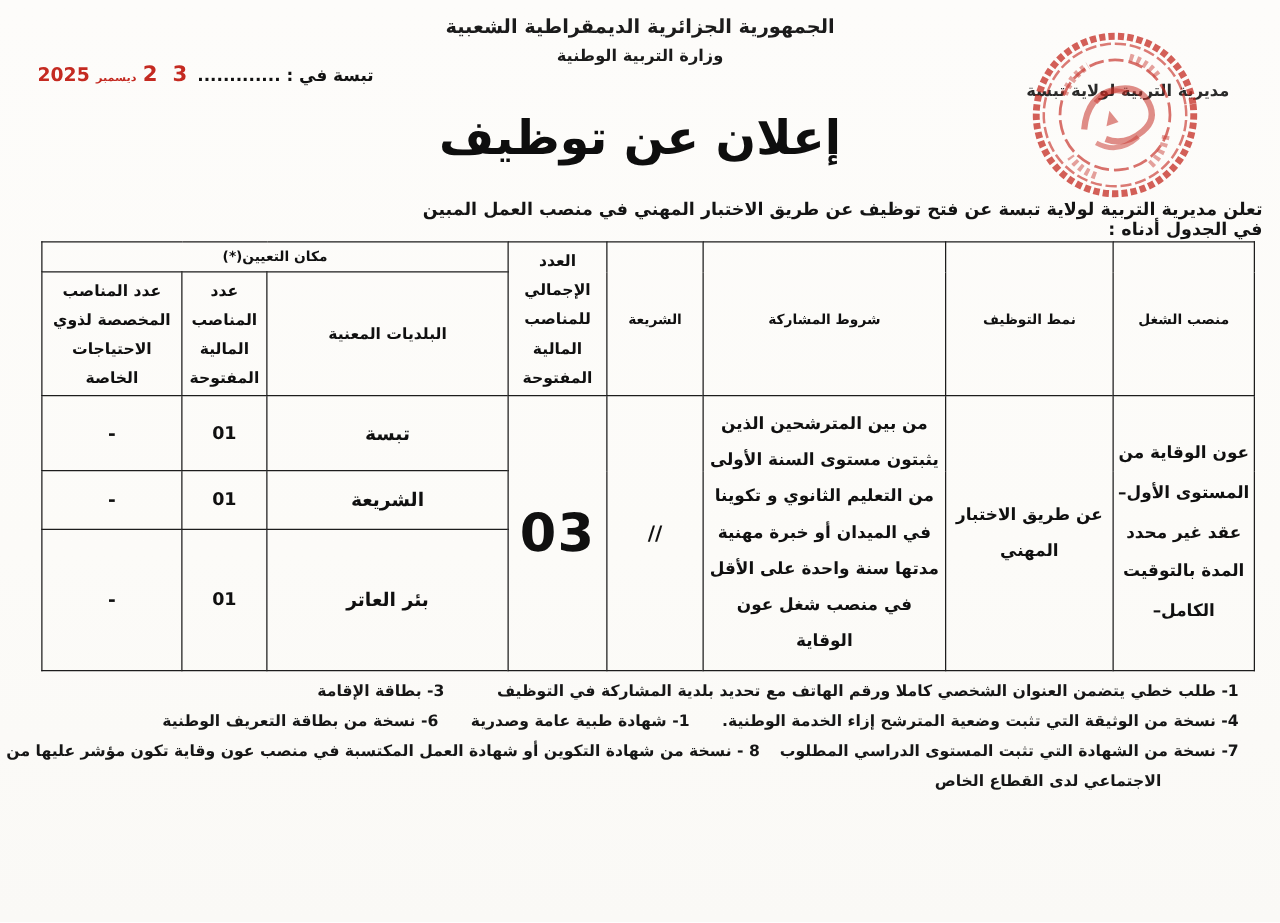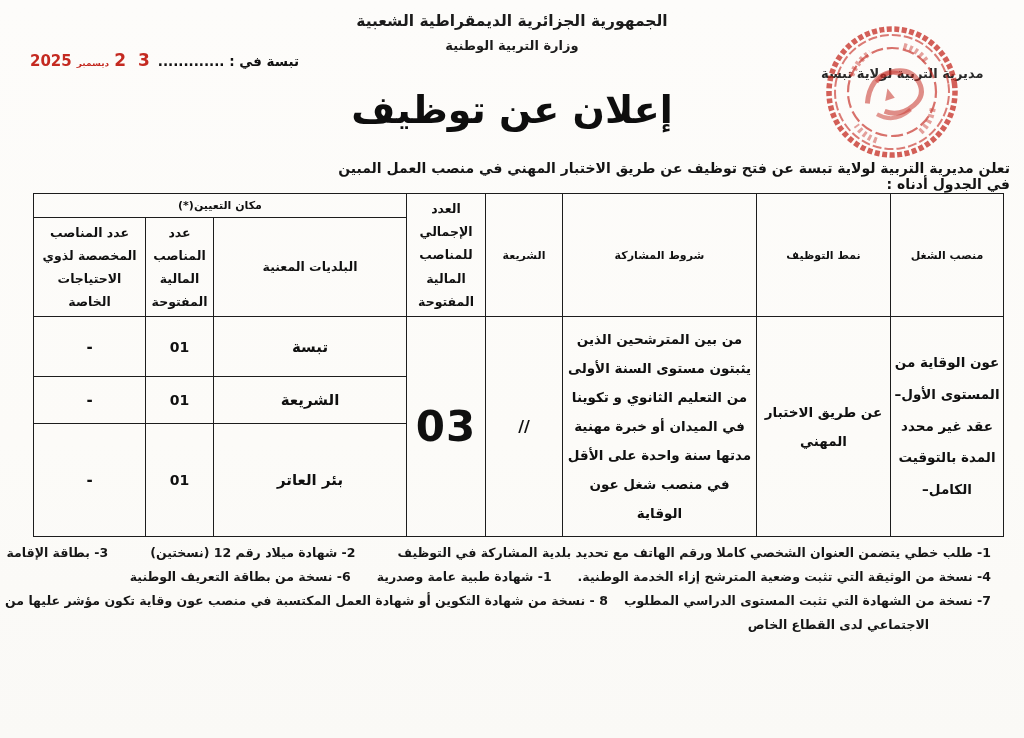--- a/index.html
+++ b/index.html
@@ -192,21 +192,20 @@
         <td class="open">01</td>
         <td class="resv">-</td>
       </tr>
     </tbody>
       </table>
   </div>
 
   <div class="file-section">
     <div class="file-line g1">
       <span>1- طلب خطي يتضمن العنوان الشخصي كاملا ورقم الهاتف مع تحديد بلدية المشاركة في التوظيف</span>
-      <span>2- شهادة ميلاد رقم 12 (نسختين)</span>
       <span>3- بطاقة الإقامة</span>
     </div>
     <div class="file-line g2">
       <span>4- نسخة من الوثيقة التي تثبت وضعية المترشح إزاء الخدمة الوطنية.</span>
       <span>1- شهادة طبية عامة وصدرية</span>
       <span>6- نسخة من بطاقة التعريف الوطنية</span>
     </div>
     <div class="file-line g3">
       <span>7- نسخة من الشهادة التي تثبت المستوى الدراسي المطلوب</span>
       <span>8 - نسخة من شهادة التكوين أو شهادة العمل المكتسبة في منصب عون وقاية تكون مؤشر عليها من طرف هيئة الضمان</span>

